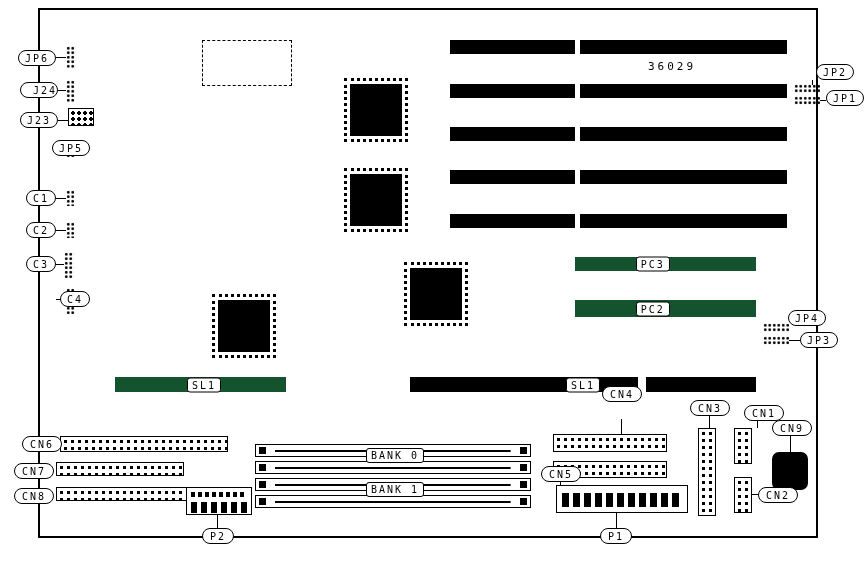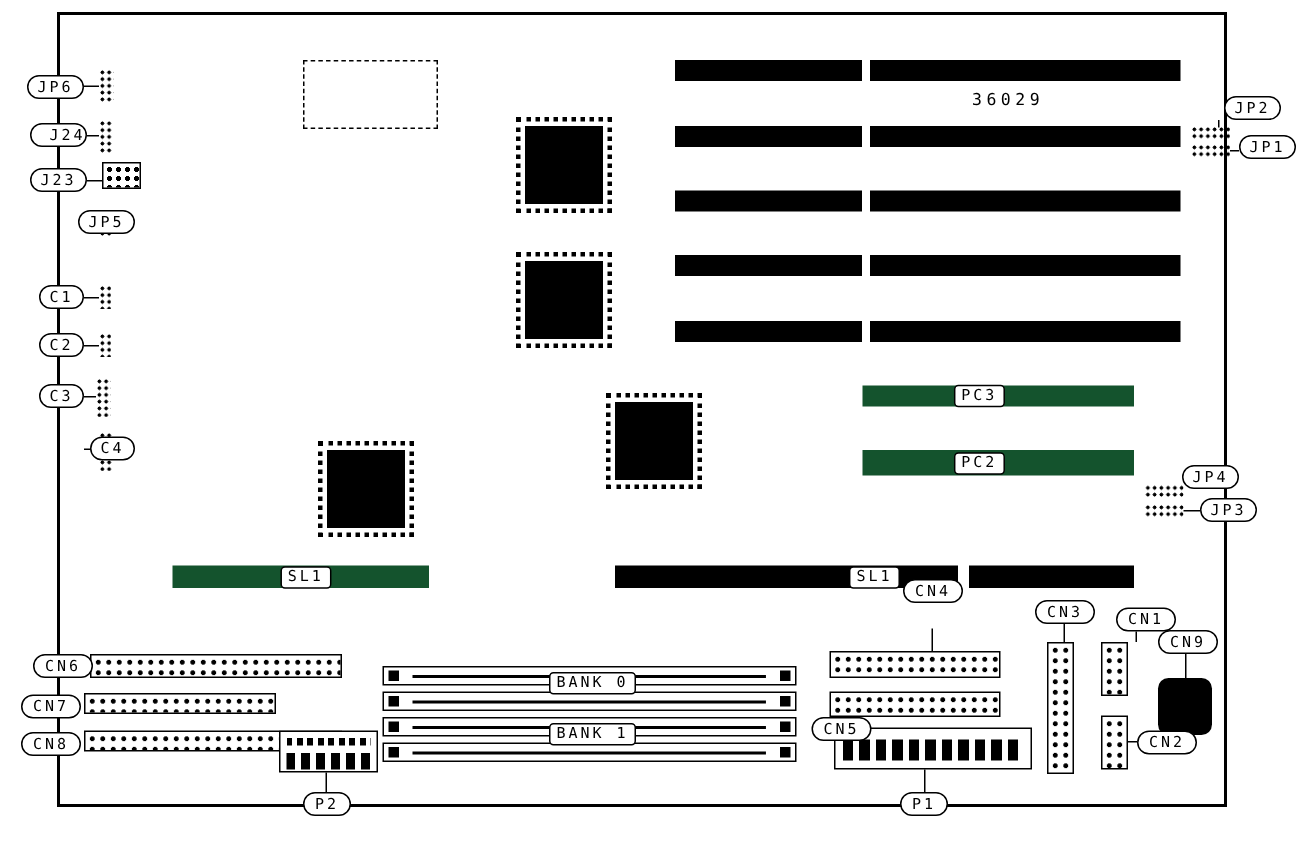--- a/index.html
+++ b/index.html
@@ -210,21 +210,21 @@
     </div>
   <div class="callout" style="left:744px;top:405px;width:40px;">
       <span>CN1</span>
     </div>
   <div class="callout" style="left:772px;top:420px;width:40px;">
       <span>CN9</span>
     </div>
   <div class="callout" style="left:758px;top:487px;width:40px;">
       <span>CN2</span>
     </div>
-  <div class="callout" style="left:541px;top:478px;width:40px;text-align:right;">
+  <div class="callout" style="left:541px;top:466px;width:40px;text-align:right;">
       <span>CN5</span>
     </div>
   <div class="callout" style="left:202px;top:528px;width:32px;">
       <span>P2</span>
     </div>
   <div class="callout" style="left:600px;top:528px;width:32px;">
       <span>P1</span>
     </div>
 
 </div>

